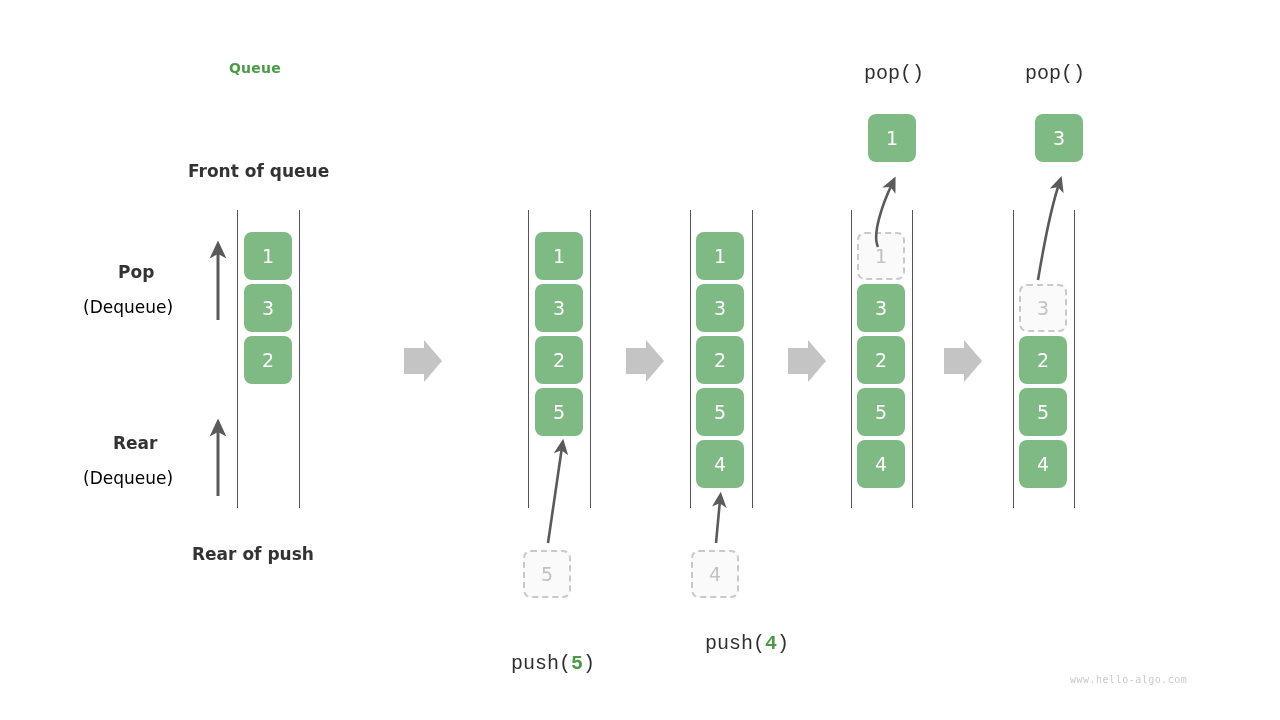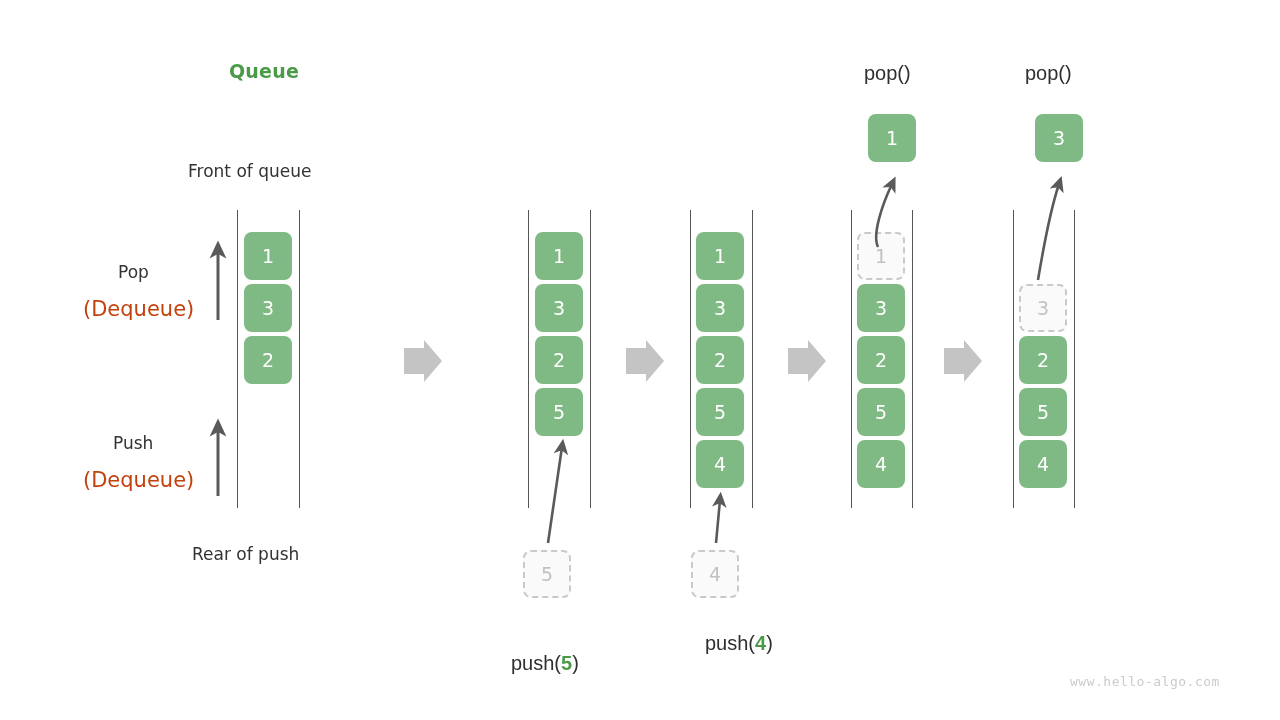--- a/index.html
+++ b/index.html
@@ -18,49 +18,49 @@
   #stage {
     position: absolute;
     left: 0; top: 0;
     width: 1280px;
     height: 720px;
   }
   .abs { position: absolute; }
 
   
   .title-queue {
-    font-size: 19px;
+    font-size: 14px;
     font-weight: bold;
     color: #4a9a48;
     letter-spacing: .2px;
     white-space: nowrap;
   }
   .lbl-bold {
     font-size: 17px;
+    font-weight: bold;
+    color: #333333;
+    white-space: nowrap;
+  }
+  .lbl-reg {
+    font-size: 17px;
     font-weight: normal;
-    color: #333333;
-    white-space: nowrap;
-  }
-  .lbl-reg {
-    font-size: 21px;
-    font-weight: normal;
-    color: #c2410c;
+    color: #000000;
     white-space: nowrap;
   }
   .op-mono {
-    font-family: Liberation Sans, sans-serif;
+    font-family: Liberation Mono, monospace;
     font-size: 20px;
     color: #2f2f2f;
     white-space: nowrap;
     letter-spacing: 0px;
   }
   .op-mono .arg { color: #4a9a48; font-weight: bold; }
   .watermark {
     font-family: "DejaVu Sans Mono", "Liberation Mono", monospace;
-    font-size: 13px;
+    font-size: 10px;
     color: #cbcbcb;
     white-space: nowrap;
     letter-spacing: .5px;
   }
 
   
   .qbox {
     width: 48px;
     height: 48px;
     border-radius: 8px;
@@ -99,21 +99,21 @@
 
 <div id="stage">
 
   <div class="abs title-queue" style="left:229px; top:60px;">Queue</div>
 
   <div class="abs lbl-bold" style="left:188px; top:161px;">Front of queue</div>
 
   <div class="abs lbl-bold" style="left:118px; top:262px;">Pop</div>
   <div class="abs lbl-reg" style="left:83px; top:297px;">(Dequeue)</div>
 
-  <div class="abs lbl-bold" style="left:113px; top:433px;">Push</div>
+  <div class="abs lbl-bold" style="left:113px; top:433px;">Rear</div>
   <div class="abs lbl-reg" style="left:83px; top:468px;">(Dequeue)</div>
 
   <div class="abs lbl-bold" style="left:192px; top:544px;">Rear of push</div>
 
   <div class="abs rail" style="left:237px; top:210px; height:298px;"></div>
   <div class="abs rail" style="left:299px; top:210px; height:298px;"></div>
 
   <div class="abs qbox" style="left:244px; top:232px;">1</div>
   <div class="abs qbox" style="left:244px; top:284px;">3</div>
   <div class="abs qbox" style="left:244px; top:336px;">2</div>

